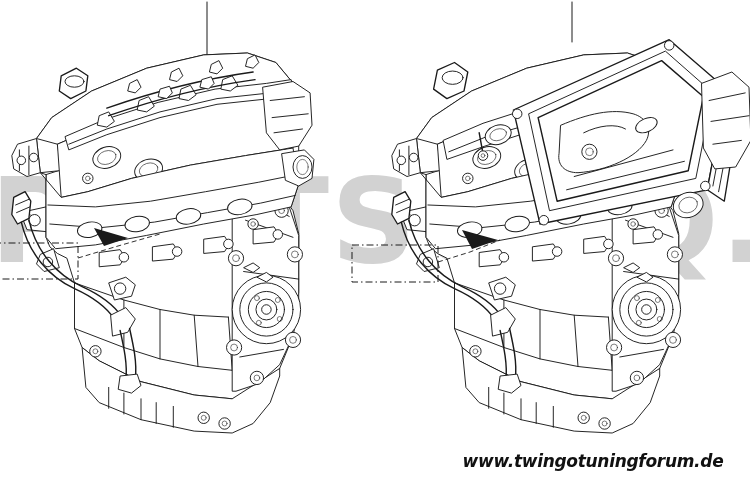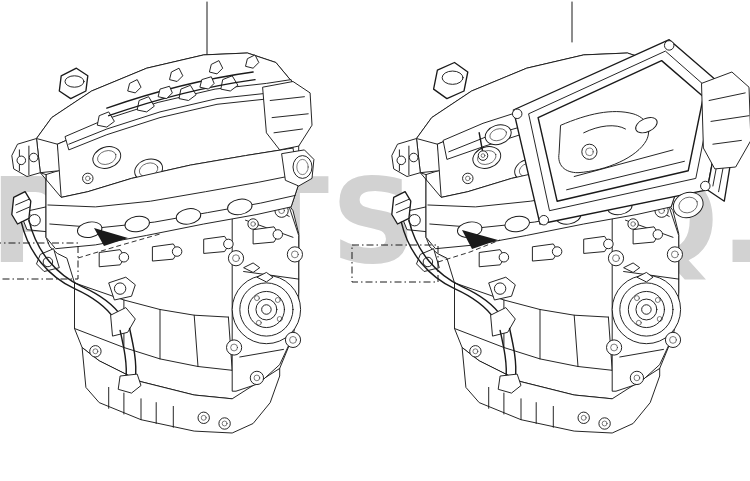--- a/index.html
+++ b/index.html
@@ -339,14 +339,17 @@
       </g>
 
       <rect class="dash" x="352" y="245" width="86" height="37"></rect>
       <path class="dash2" d="M438 262 L470 252 L500 240"></path>
       <path class="fk" d="M462 230 L498 240 L472 249 Z"></path>
     </g>
 
   </svg>
   </div>
 
+  <div id="site-banner">
+    <span class="txt">www.twingotuningforum.de</span>
+  </div>
 
 </div>
 
 </body></html>

